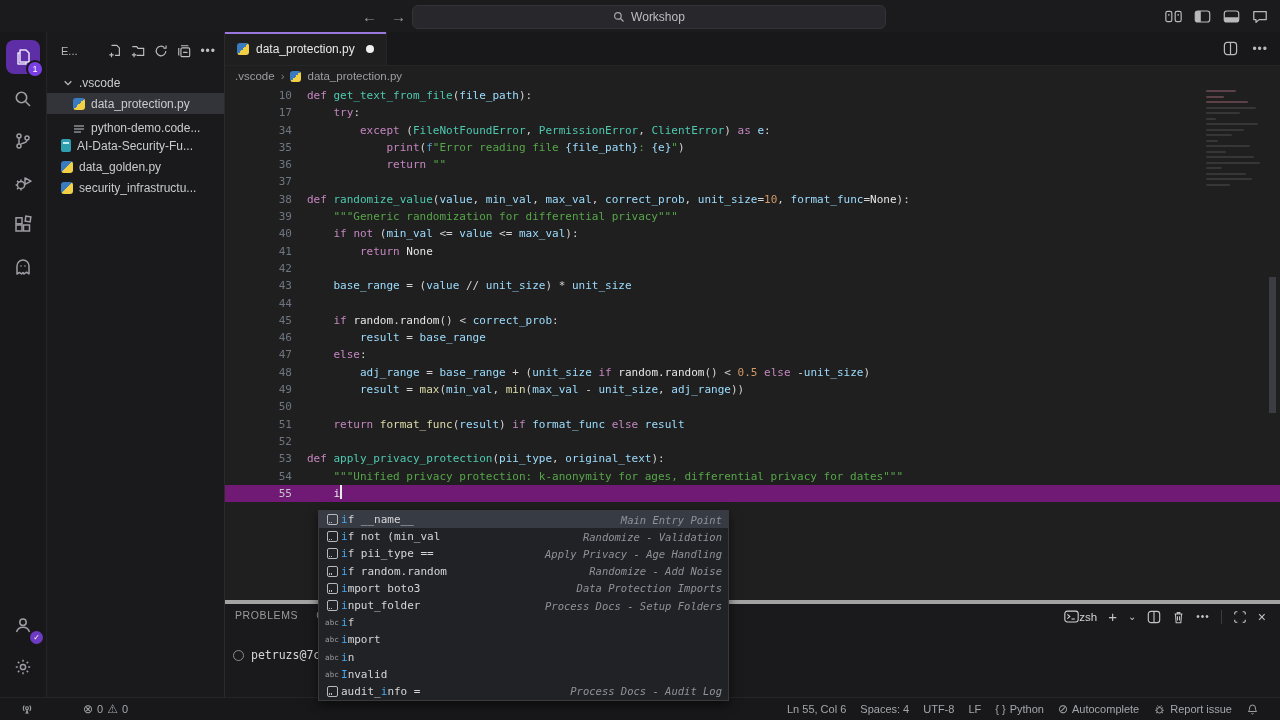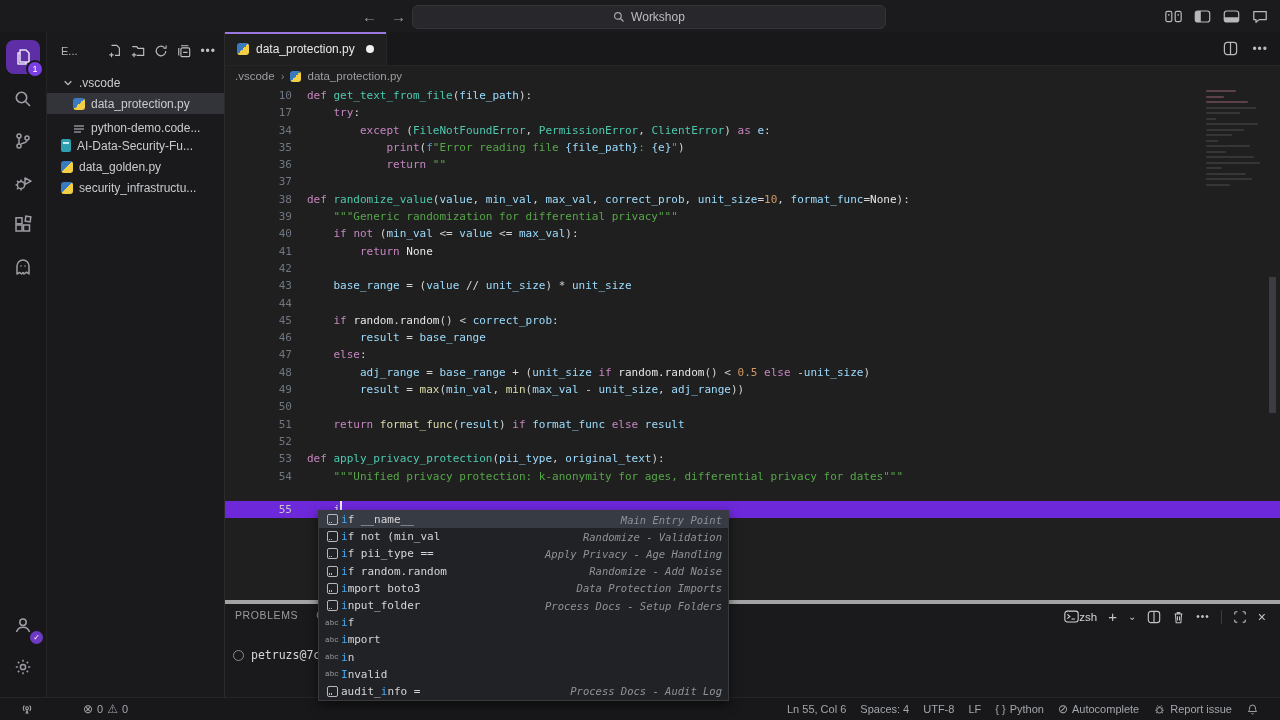--- a/index.html
+++ b/index.html
@@ -47,39 +47,39 @@
   .tab:before{content:"";position:absolute;left:0;right:0;top:0;height:2px;background:#9a78de;}
   .tab .tab-label{font-size:12px;color:#e8e8ea;}
   .mod-dot{width:8px;height:8px;border-radius:50%;background:#f0f0f0;margin-left:4px;}
   .tab-actions{position:absolute;right:12px;top:0;height:33px;display:flex;align-items:center;gap:14px;color:#b9b9bd;}
   .breadcrumb{position:absolute;top:33px;left:0;right:0;height:22px;display:flex;align-items:center;gap:6px;padding-left:10px;
               color:#9d9da3;font-size:11.5px;}
   .bc-sep{color:#7d7d82;}
 
   .code{position:absolute;top:55px;left:0;right:0;bottom:0;font-family:"DejaVu Sans Mono","Liberation Mono",monospace;font-size:11px;}
   .code-line{display:flex;height:17.3px;line-height:17.3px;position:relative;}
-  .code-line.current{background:#6d28d9;margin-top:16px;}
+  .code-line.current{background:#701a75;}
   .ln{flex:0 0 67px;text-align:right;color:#6e7681;user-select:none;}
   .code-line.current .ln{color:#c6c6c6;}
   .lc{white-space:pre;padding-left:15px;}
   .tk-kw{color:#C586C0}.tk-fn{color:#4EC9B0}.tk-vr{color:#9CDCFE}.tk-nm{color:#D19A66}.tk-st{color:#57A64A}
   .tk-fc{color:#DCDCAA}.tk-wh{color:#E6E6E6}.tk-pn,.tk-op{color:#D4D4D4}.tk-bl{color:#569CD6}
   .cursor{display:inline-block;width:1.5px;height:14px;background:#eaeaea;vertical-align:-2px;}
 
   .minimap{position:absolute;right:16px;top:58px;width:58px;}
   .mm-bar{height:2px;margin-bottom:3.5px;background:rgba(210,210,215,.13);border-radius:1px;}
   .mm-bar.pink{background:rgba(235,150,170,.30);}
   .vthumb{position:absolute;right:4px;top:245px;width:7px;height:136px;background:#42424a;opacity:.85;}
 
   
   .suggest{position:absolute;left:318px;top:510px;width:411px;background:#212226;border:1px solid #3a3a3e;box-sizing:border-box;
            box-shadow:0 4px 10px rgba(0,0,0,.55);z-index:50;font-family:"DejaVu Sans Mono","Liberation Mono",monospace;}
   .sg-row{display:flex;align-items:center;height:17.2px;padding:0 6px 0 4px;font-size:11px;color:#d6d6d8;}
   .sg-row.selected{background:#363b44;}
-  .sg-ico{flex:0 0 18px;display:flex;align-items:flex-end;justify-content:center;font-family:Liberation Mono, monospace;}
+  .sg-ico{flex:0 0 18px;display:flex;align-items:flex-end;justify-content:center;}
   .snip{width:9px;height:9px;border:1px solid #b8b8bc;border-radius:2px;position:relative;}
   .snip:after{content:"";position:absolute;left:1px;bottom:1px;width:5px;height:1.5px;
               background:repeating-linear-gradient(90deg,#b8b8bc 0 1px,transparent 1px 2.5px);}
   .abc{font-size:7.5px;color:#9b9ba1;letter-spacing:.2px;}
   .sg-match{color:#44a8f2;}
   .sg-desc{margin-left:auto;color:#8f9297;font-size:10.5px;padding-left:12px;white-space:nowrap;font-style:italic;}
 
   
   .panel{position:absolute;left:225px;right:0;top:600px;height:98px;background:#1a1a1d;border-top:4px solid #a3a3a3;box-sizing:border-box;}
   .panel-tabs{position:absolute;left:10px;top:5px;display:flex;gap:18px;font-size:10.5px;letter-spacing:.6px;color:#9a9a9f;}

